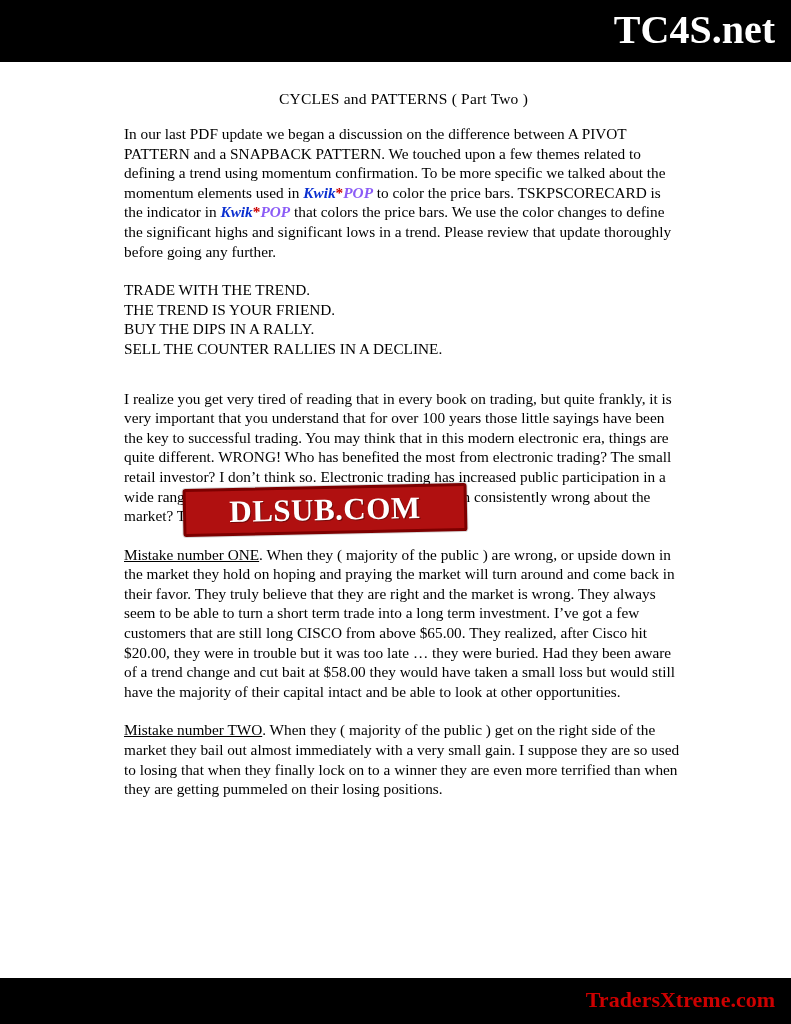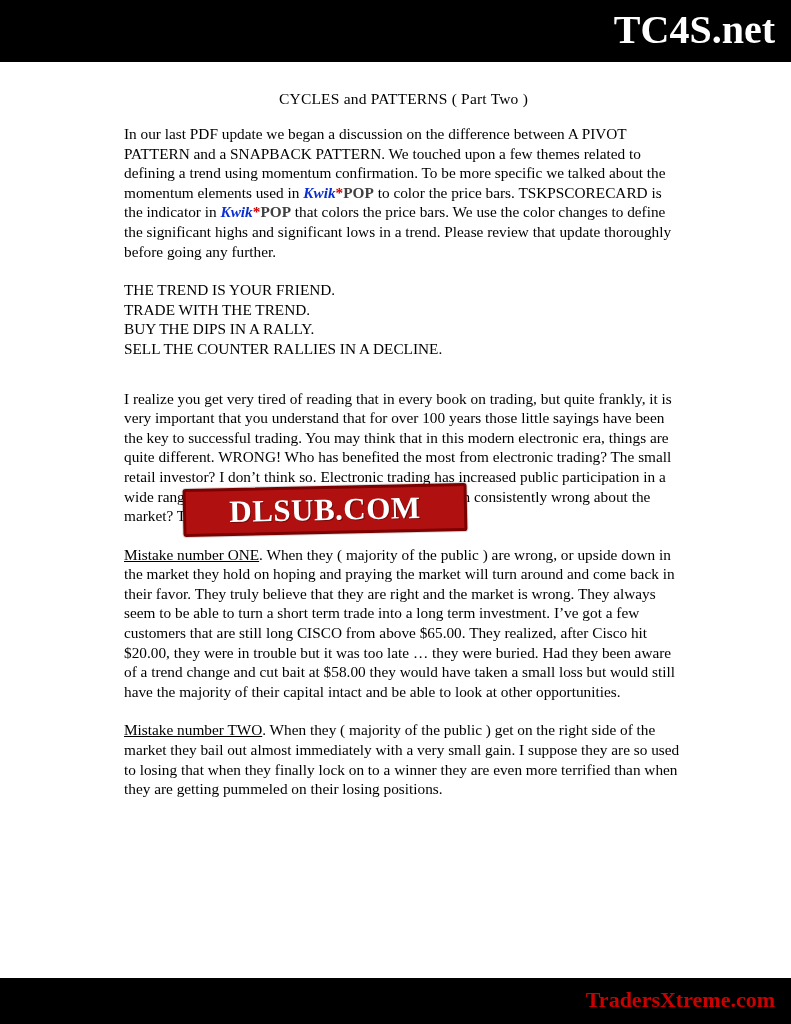--- a/index.html
+++ b/index.html
@@ -103,22 +103,23 @@
   .kwik {
     color: #0b2fd0;
     font-weight: bold;
     font-style: italic;
   }
   .star {
     color: #cc0000;
     font-weight: bold;
   }
   .pop {
-    color: #404040;
+    color: #8b5cf6;
     font-weight: bold;
+    font-style: italic;
     margin-top: 20px;
   }
 
   
   .watermark {
     position: absolute;
     top: 424px;
     left: 175px;
     width: 278px;
     height: 42px;
@@ -150,22 +151,22 @@
 
 <div class="page">
 
   <div class="doc-title">CYCLES and PATTERNS ( Part Two )</div>
 
   <div class="content">
 
     <p><span>In our last PDF update we began a discussion on the difference between A PIVOT PATTERN and a SNAPBACK PATTERN. We touched upon a few themes related to defining a trend using momentum confirmation. To be more specific we talked about the momentum elements used in </span><span class="kwik">Kwik</span><span class="star">*</span><span class="pop">POP</span><span> to color the price bars. TSKPSCORECARD is the indicator in </span><span class="kwik">Kwik</span><span class="star">*</span><span class="pop">POP</span><span> that colors the price bars. We use the color changes to define the significant highs and significant lows in a trend. Please review that update thoroughly before going any further.</span></p>
 
 
+    <p class="tight">TRADE WITH THE TREND.</p>
     <p class="tight">THE TREND IS YOUR FRIEND.</p>
-    <p class="tight">TRADE WITH THE TREND.</p>
     <p class="tight">BUY THE DIPS IN A RALLY.</p>
     <p class="block-gap">SELL THE COUNTER RALLIES IN A DECLINE.</p>
 
     <p> I realize you get very tired of reading that in every book on trading, but quite frankly, it is very important that you understand that for over 100 years those little sayings have been the key to successful trading. You may think that in this modern electronic era, things are quite different. WRONG! Who has benefited the most from electronic trading? The small retail investor? I don’t think so. Electronic trading has increased public participation in a wide range of markets. For over 100 years who has been consistently wrong about the market? THE PUBLIC.</p>
 
 
     <p><span class="u">Mistake number ONE</span><span>. When they ( majority of the public ) are wrong, or upside down in the market they hold on hoping and praying the market will turn around and come back in their favor. They truly believe that they are right and the market is wrong. They always seem to be able to turn a short term trade into a long term investment. I’ve got a few customers that are still long CISCO from above $65.00. They realized, after Cisco hit $20.00, they were in trouble but it was too late … they were buried. Had they been aware of a trend change and cut bait at $58.00 they would have taken a small loss but would still have the majority of their capital intact and be able to look at other opportunities.</span></p>
 
     <p><span class="u">Mistake number TWO</span><span>. When they ( majority of the public ) get on the right side of the market they bail out almost immediately with a very small gain. I suppose they are so used to losing that when they finally lock on to a winner they are even more terrified than when they are getting pummeled on their losing positions.</span></p>
 

